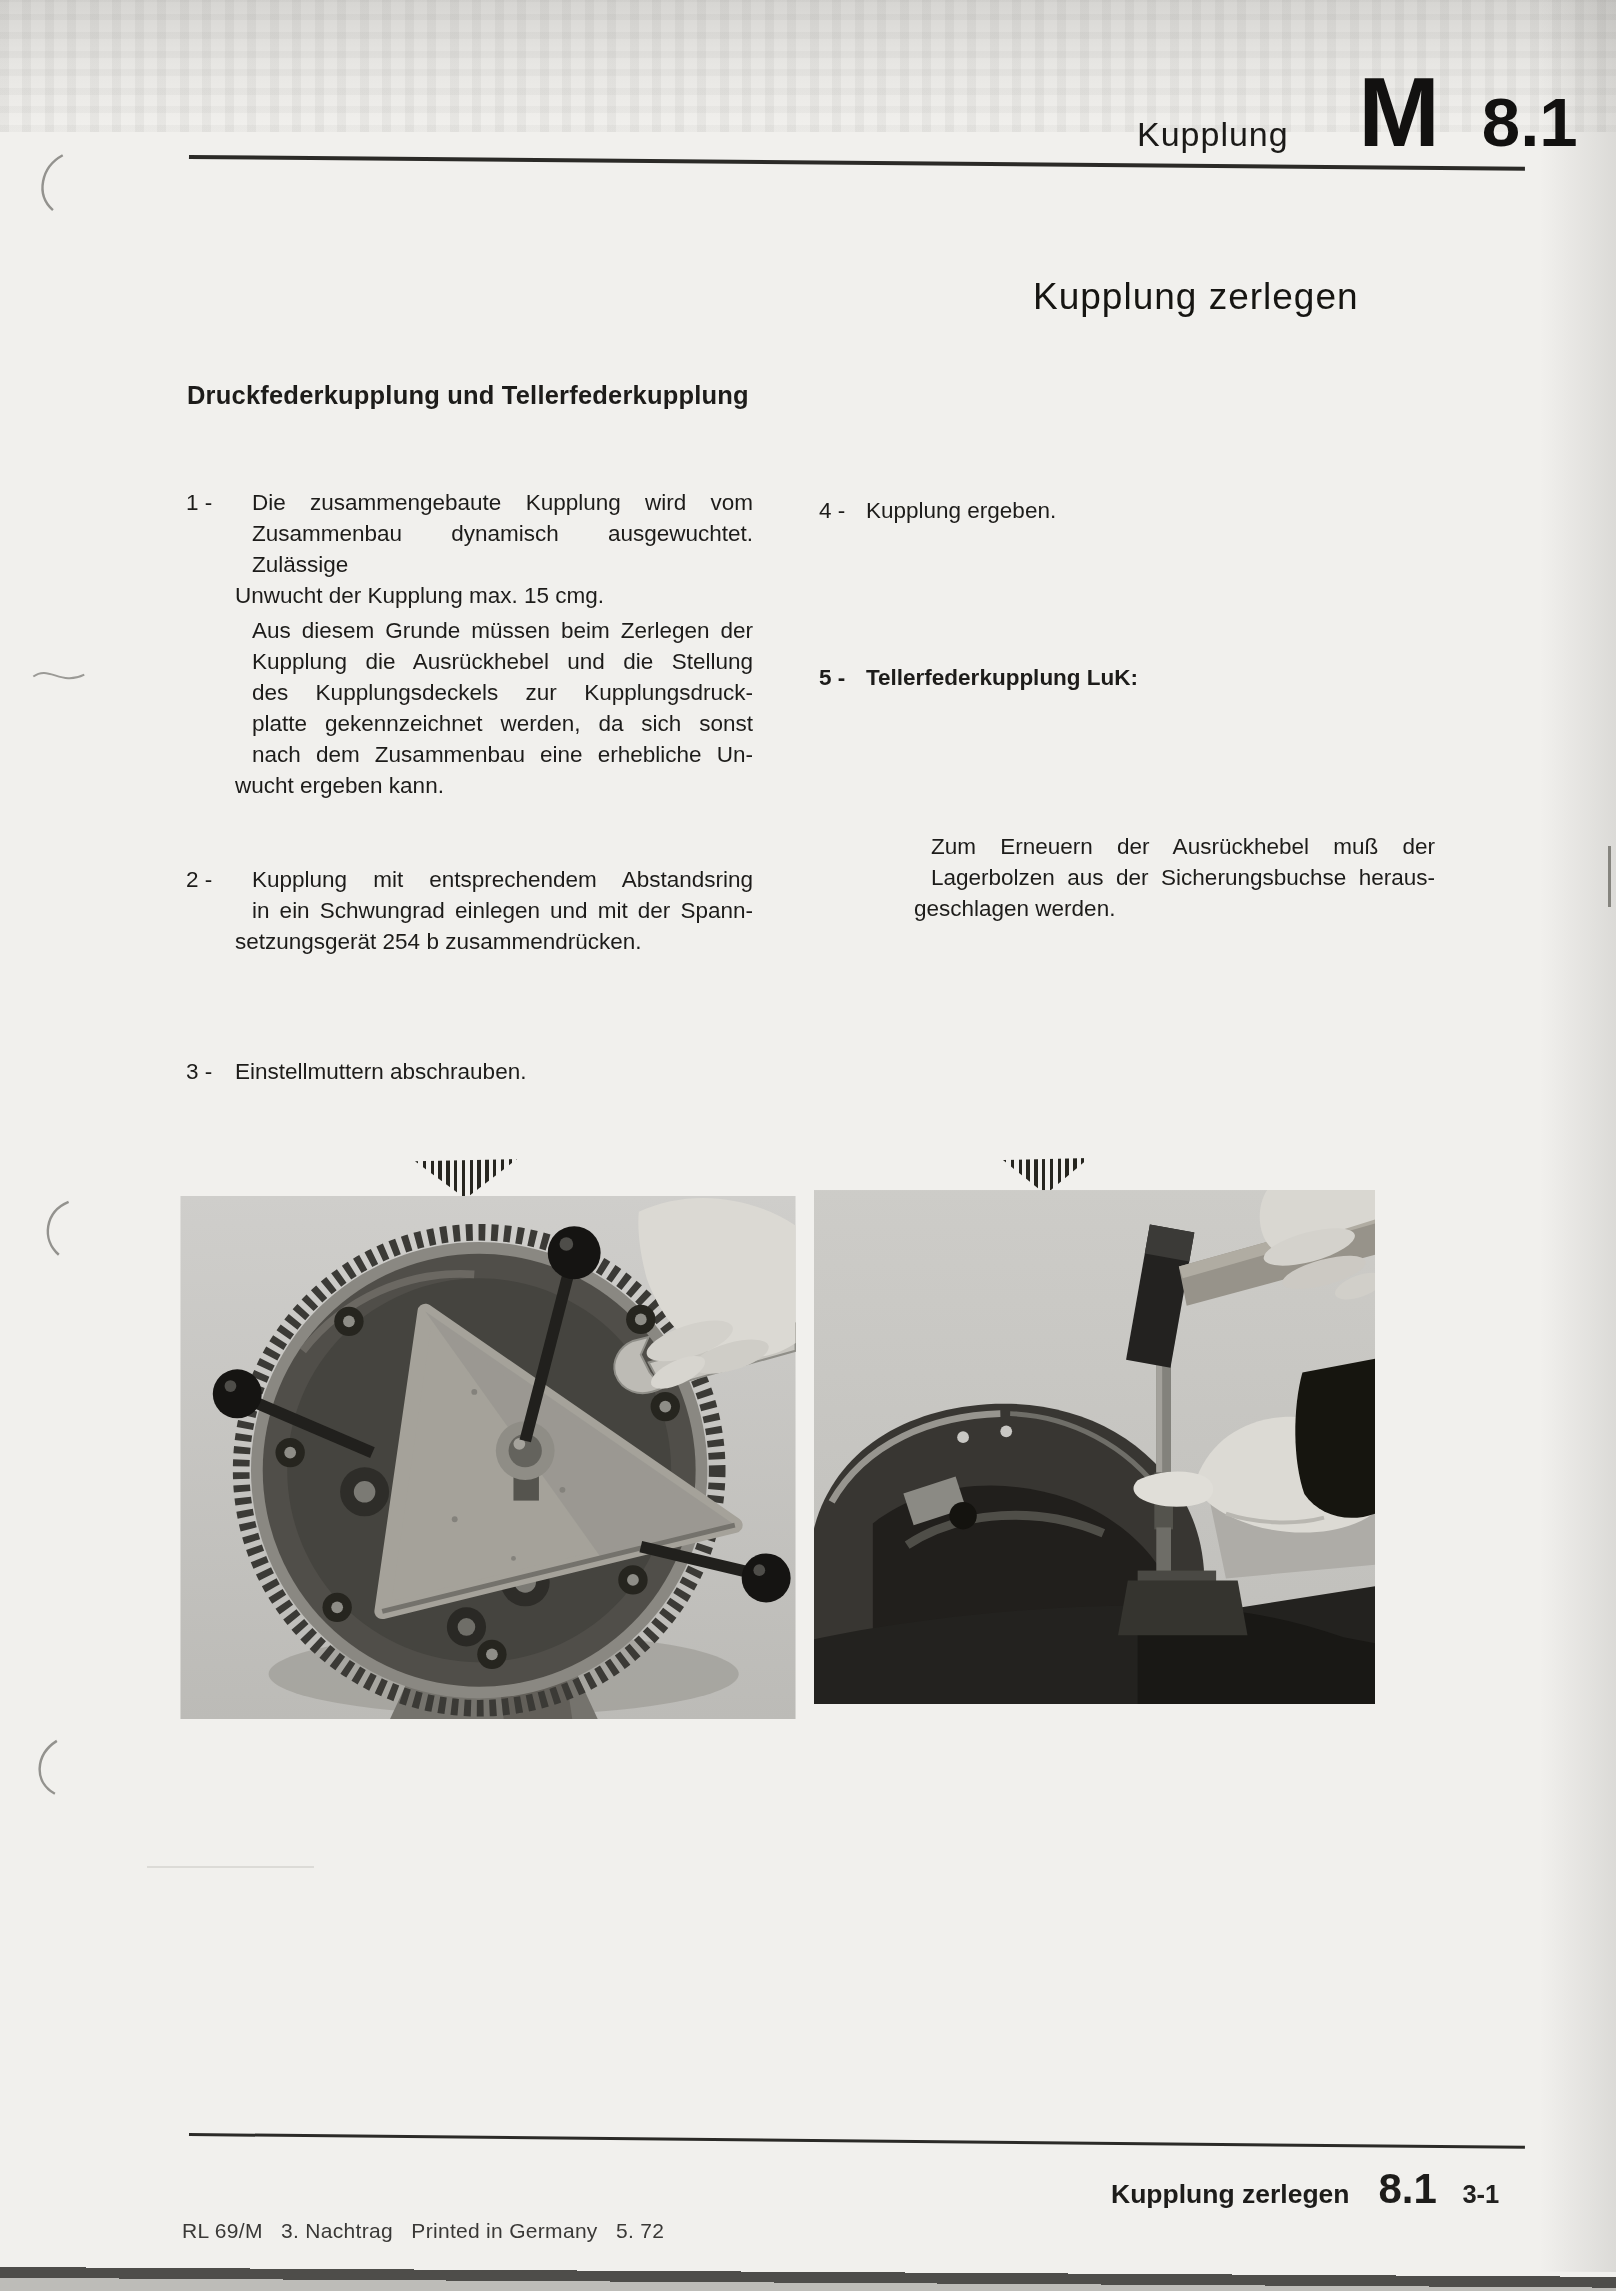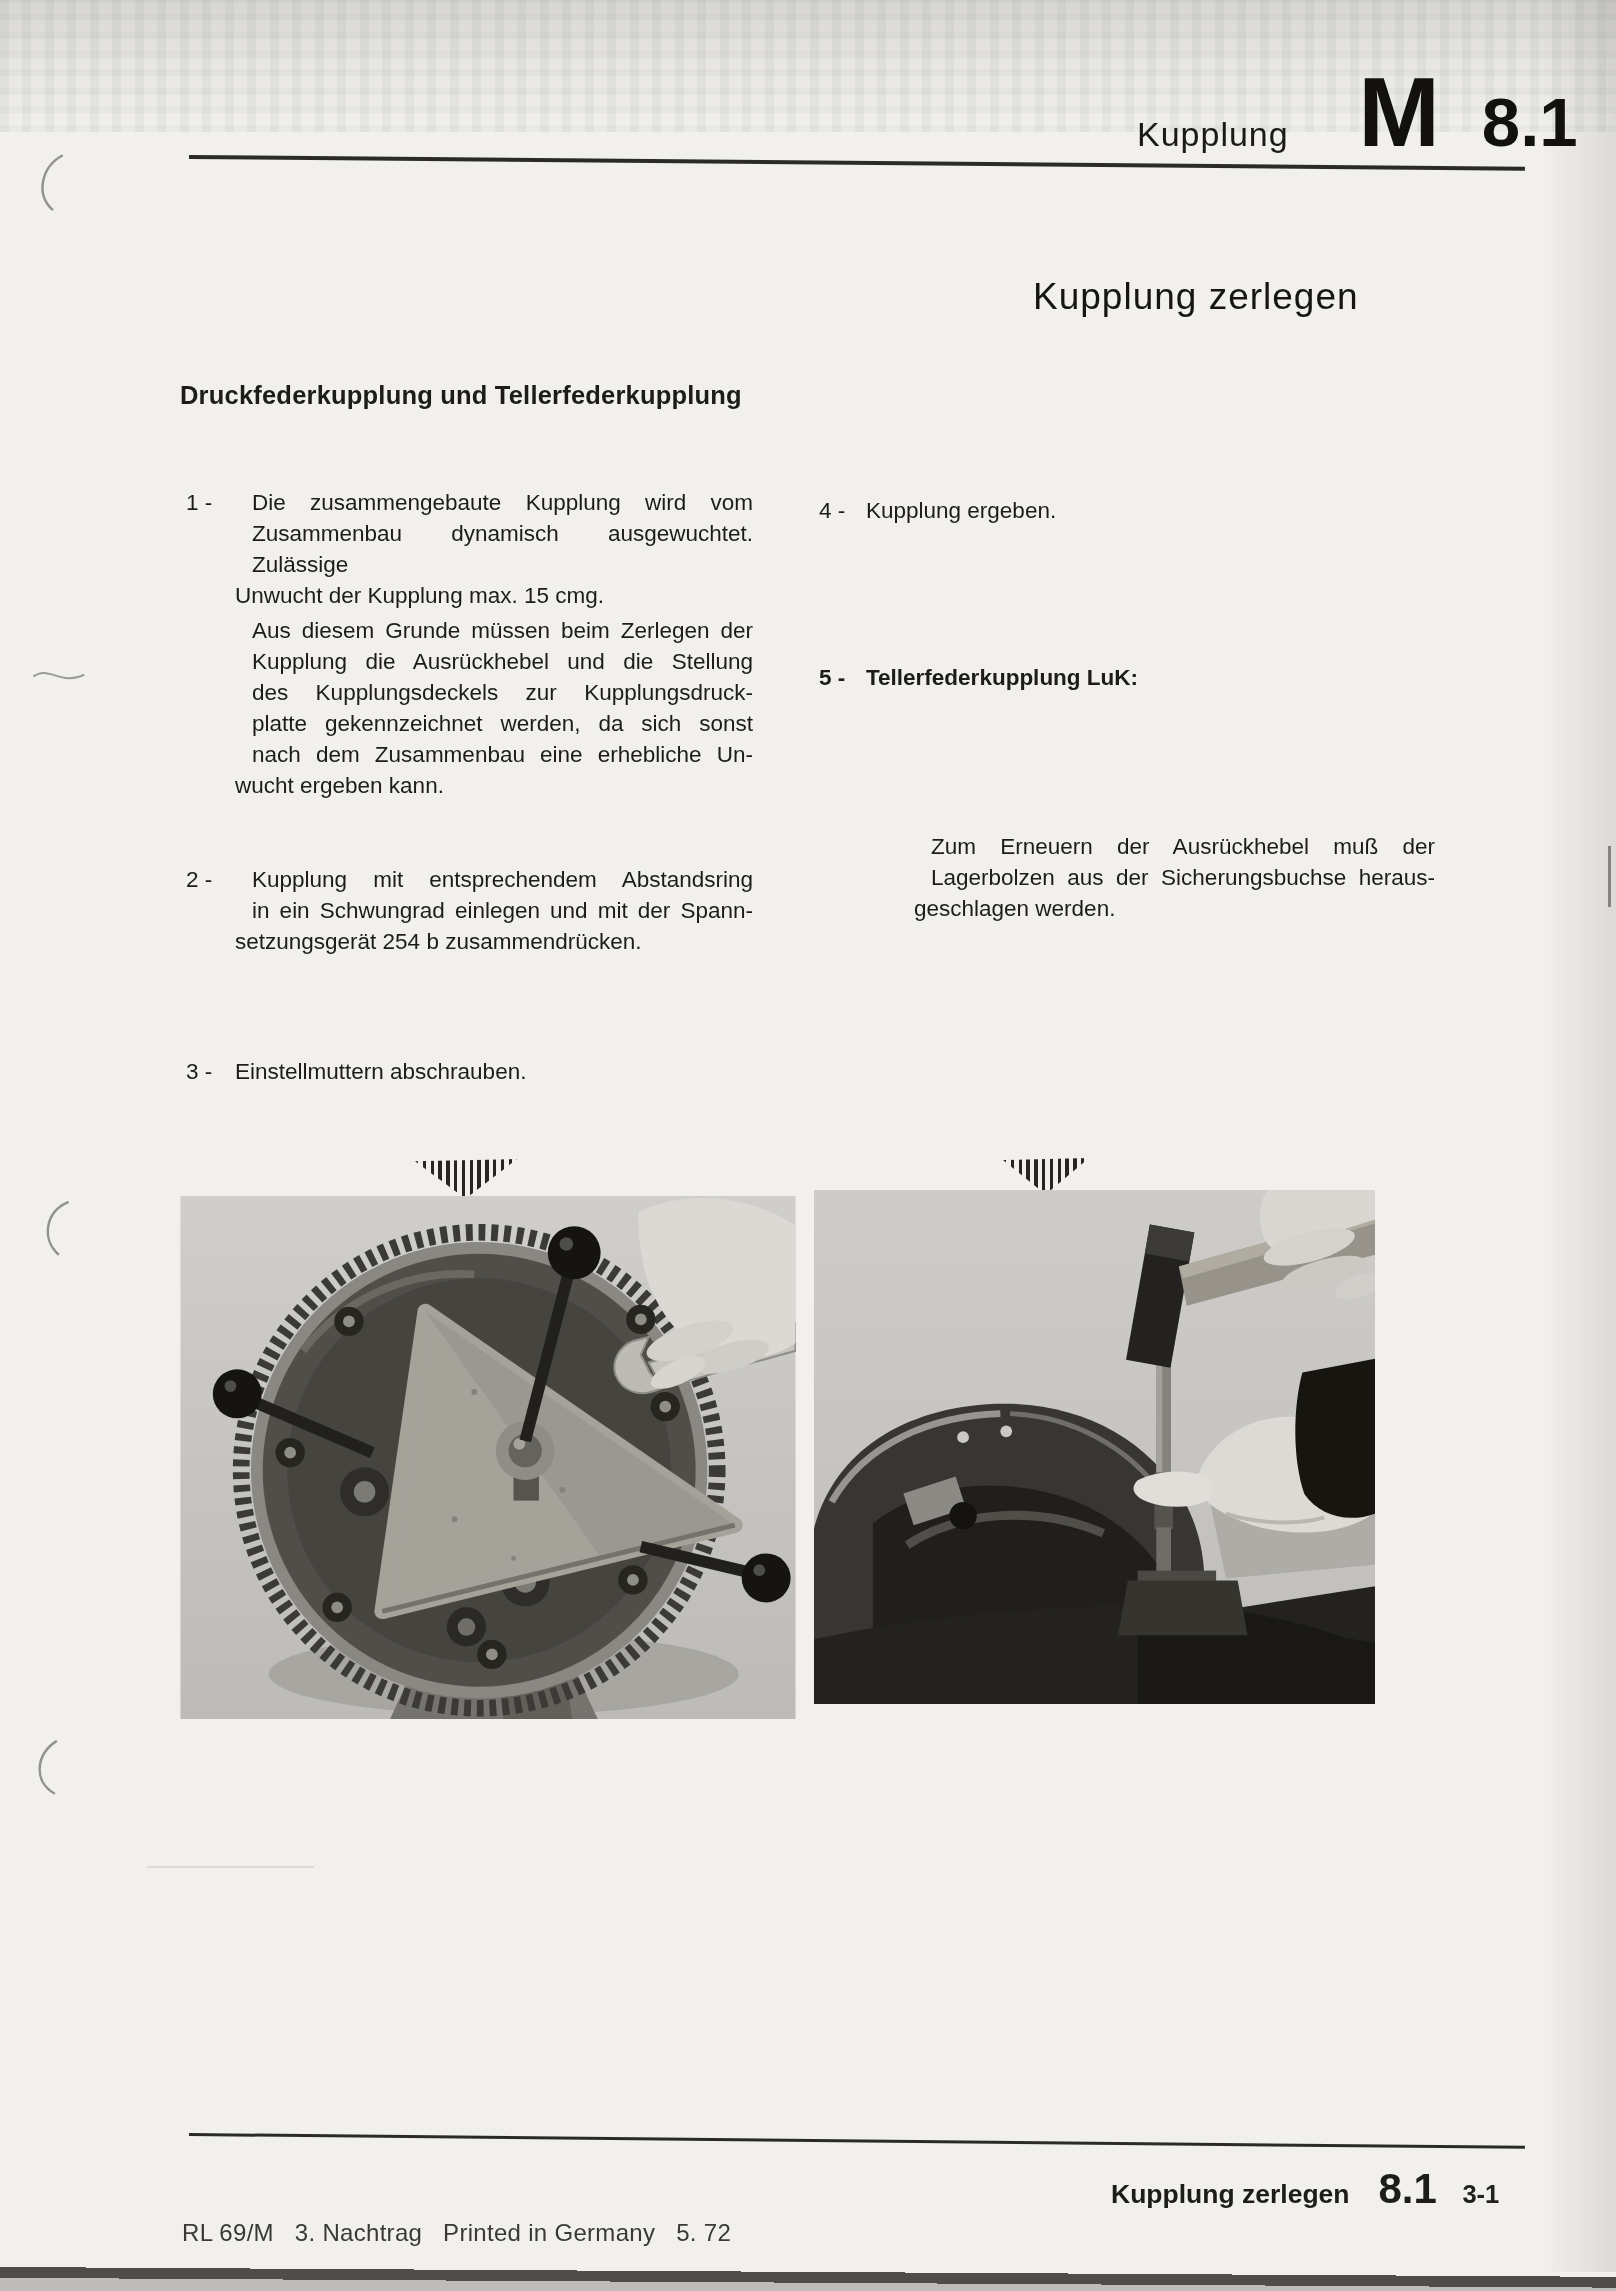--- a/index.html
+++ b/index.html
@@ -32,21 +32,21 @@
   .rule{position:absolute; background:#2b2a27; height:3.9px; transform-origin:left top;}
   .rule.head{left:189px; top:155px; width:1336px; transform:rotate(.5deg);}
   .rule.foot{left:189px; top:2133px; width:1336px; height:3.4px; transform:rotate(.55deg);}
   
   .hdr{position:absolute; left:1137px; top:63px; display:flex; align-items:baseline; line-height:1;gap:44px;}
   .hdr .lbl{font-size:34px; letter-spacing:1px; margin-right:25.5px; color:#1b1a18;}
   .hdr .big-m{font-size:98px; font-weight:700; letter-spacing:-2px; color:#121110;}
   .hdr .big-n{font-size:69px; font-weight:700; color:#121110;}
   
   .title{position:absolute; left:1033px; top:276px; font-size:37px; letter-spacing:1px; color:#161512;}
-  .subtitle{position:absolute; left:180px; top:381px; font-size:25.5px; font-weight:700; letter-spacing:0.2px;}
+  .subtitle{position:absolute; left:187px; top:381px; font-size:25.5px; font-weight:700; letter-spacing:0.2px;}
   
   .step{position:absolute; display:flex;}
   .step .num{flex:none; width:49px; font-size:22.5px; line-height:31px;}
   .step.rcol .num{width:47px;}
   .step .lines{width:518px;}
   .step.rcol .lines{width:521px;}
   .line{font-size:22.5px; line-height:31px;}
   .jl{text-align:justify; text-align-last:justify;margin-left:17px;}
   .bold .line,.bold .num{font-weight:700;}
   
@@ -60,21 +60,21 @@
   
   .figure{position:absolute; overflow:hidden;}
   #fig-left{left:180px; top:1196px; width:616px; height:523px;}
   #fig-right{left:814px; top:1190px; width:561px; height:514px;}
   .figure svg{display:block;}
   
   .foot-right{position:absolute; left:1111px; top:2168px; display:flex; align-items:baseline; line-height:1;}
   .foot-right .ft-title{font-size:26.5px; font-weight:700;}
   .foot-right .ft-code{font-size:42px; font-weight:700; margin-left:29px;}
   .foot-right .ft-page{font-size:25.5px; font-weight:700; margin-left:25.5px; color:#222120;}
-  .imprint{position:absolute; left:182px; top:2219px; font-size:24px; color:#3a3937; white-space:pre; letter-spacing:0.3px;}
+  .imprint{position:absolute; left:182px; top:2219px; font-size:21px; color:#3a3937; white-space:pre; letter-spacing:0.3px;}
   .decor-svg{position:absolute; left:0; top:0;}
 </style>
 </head>
 <body>
 
 <div id="page">
 
   <div class="top-edge"></div>
   <div class="right-edge"></div>
   <div class="bottom-edge"></div>

